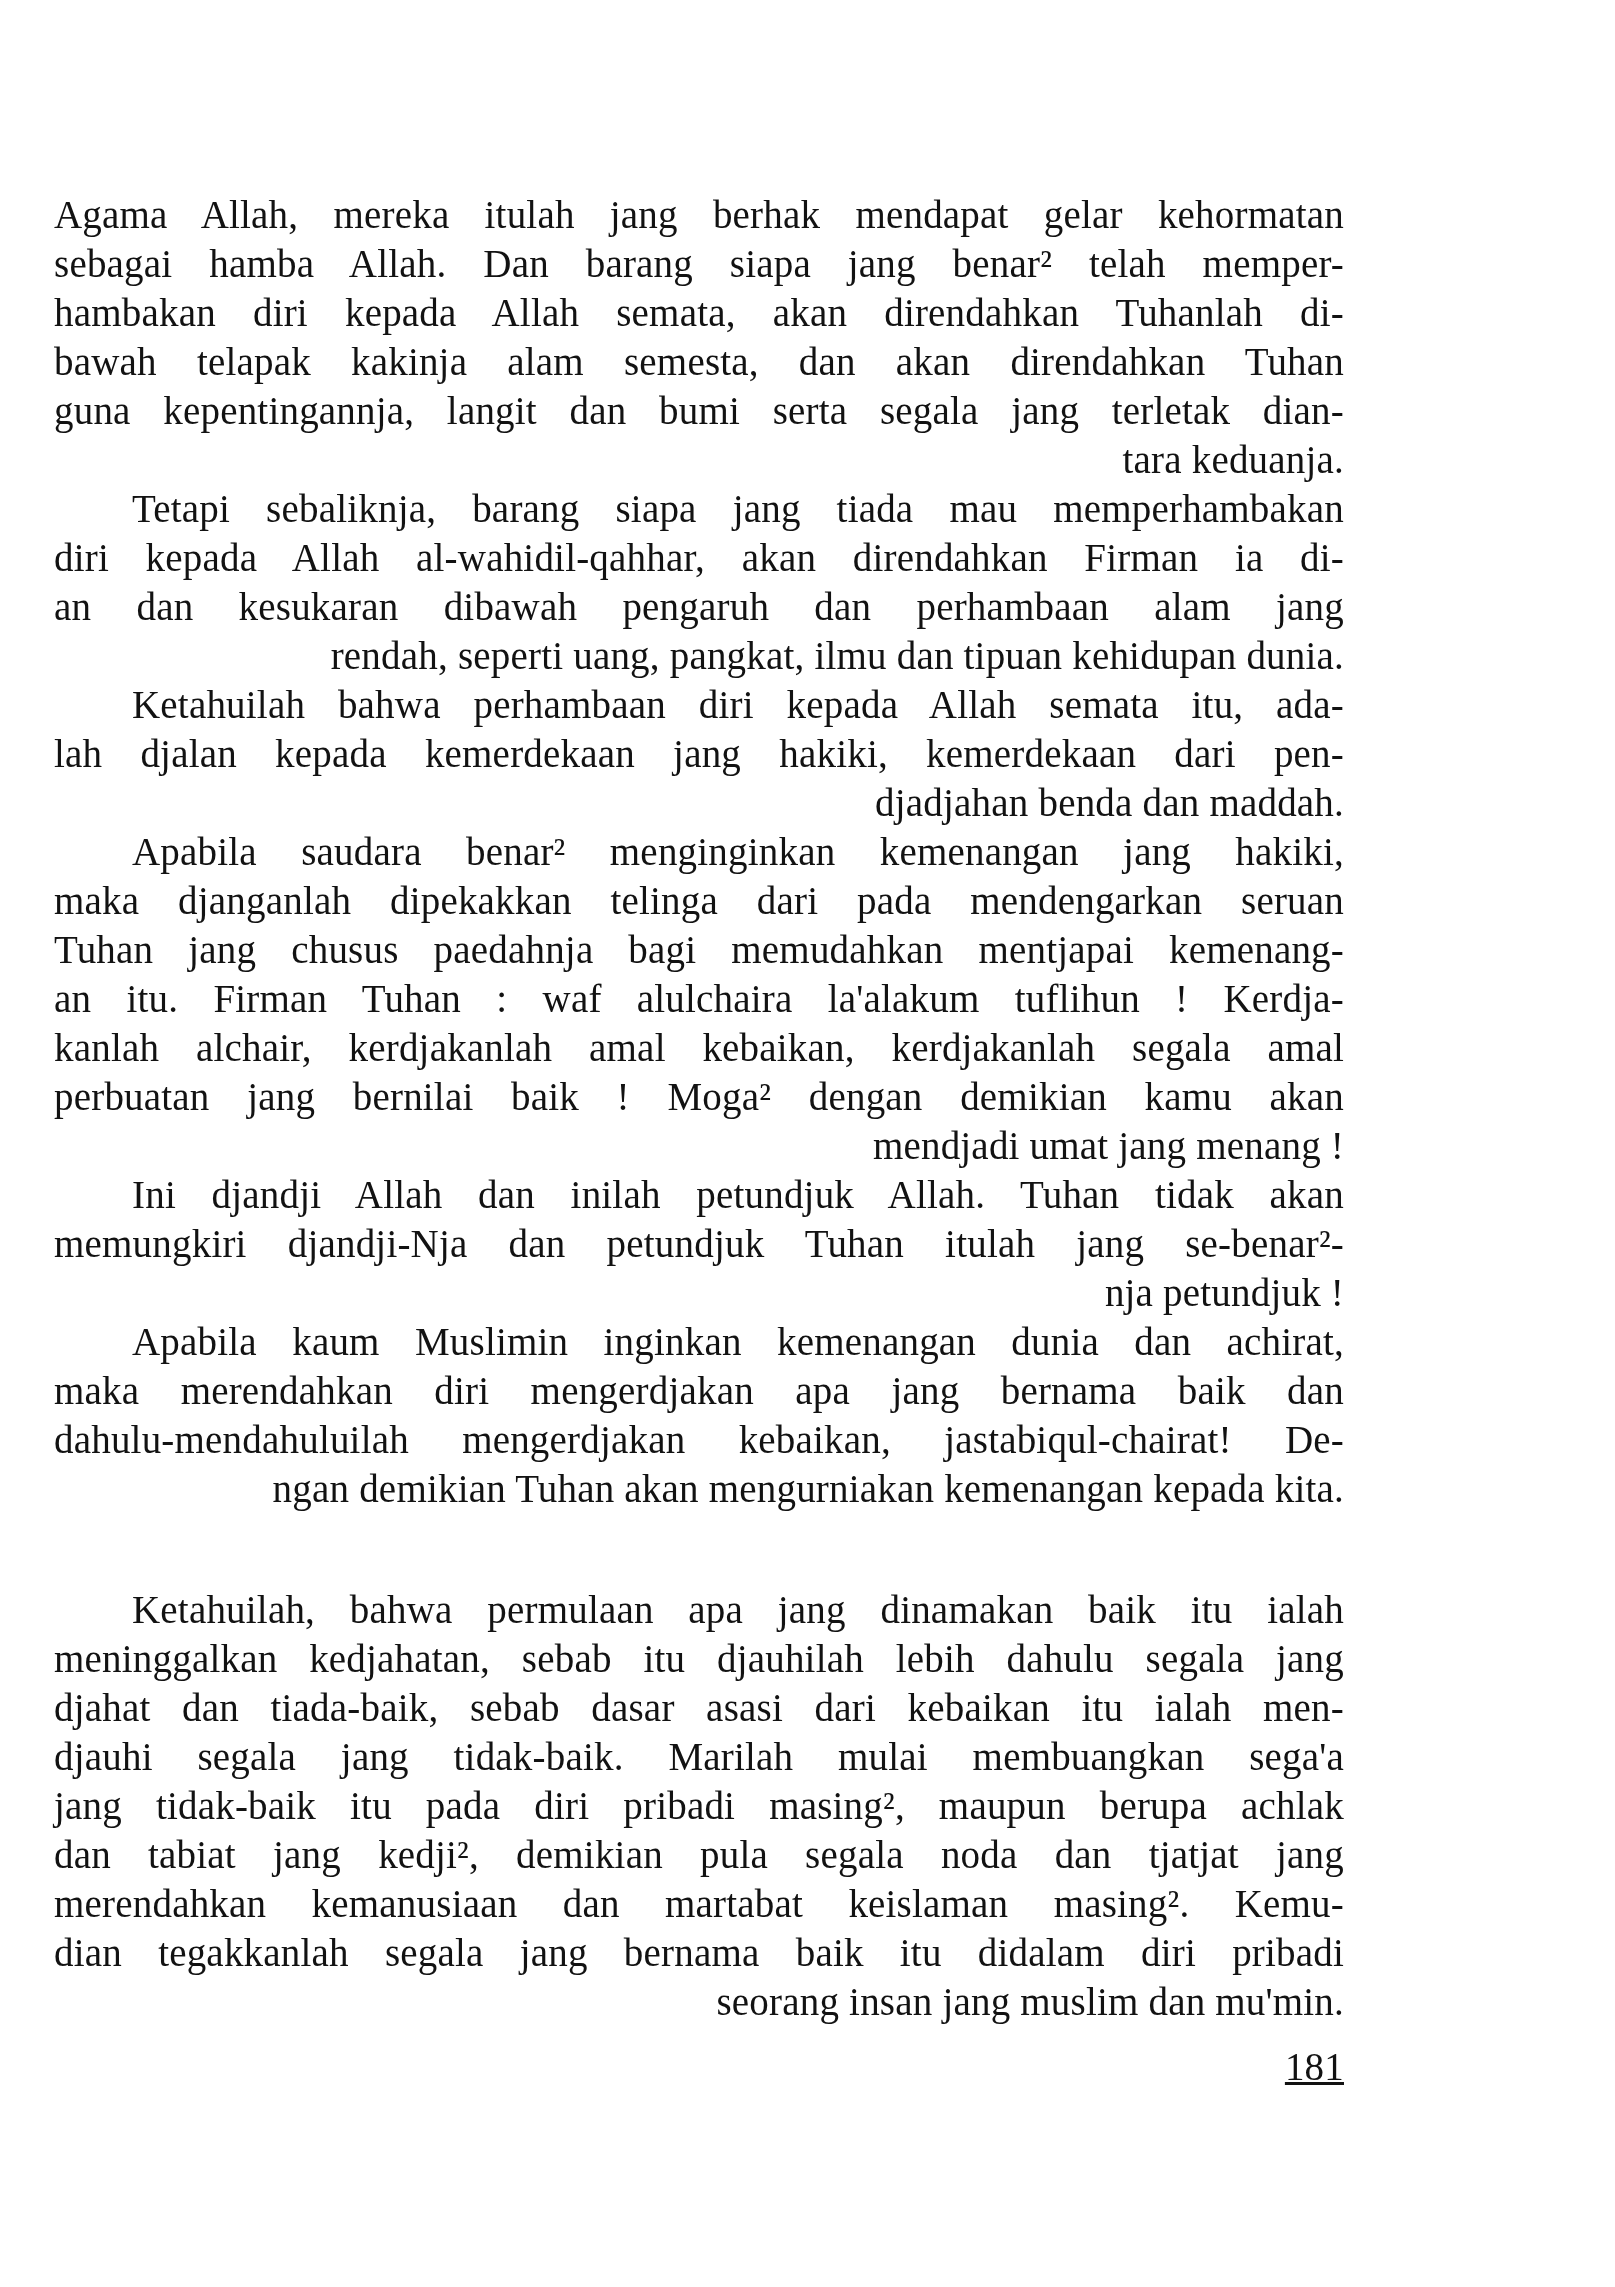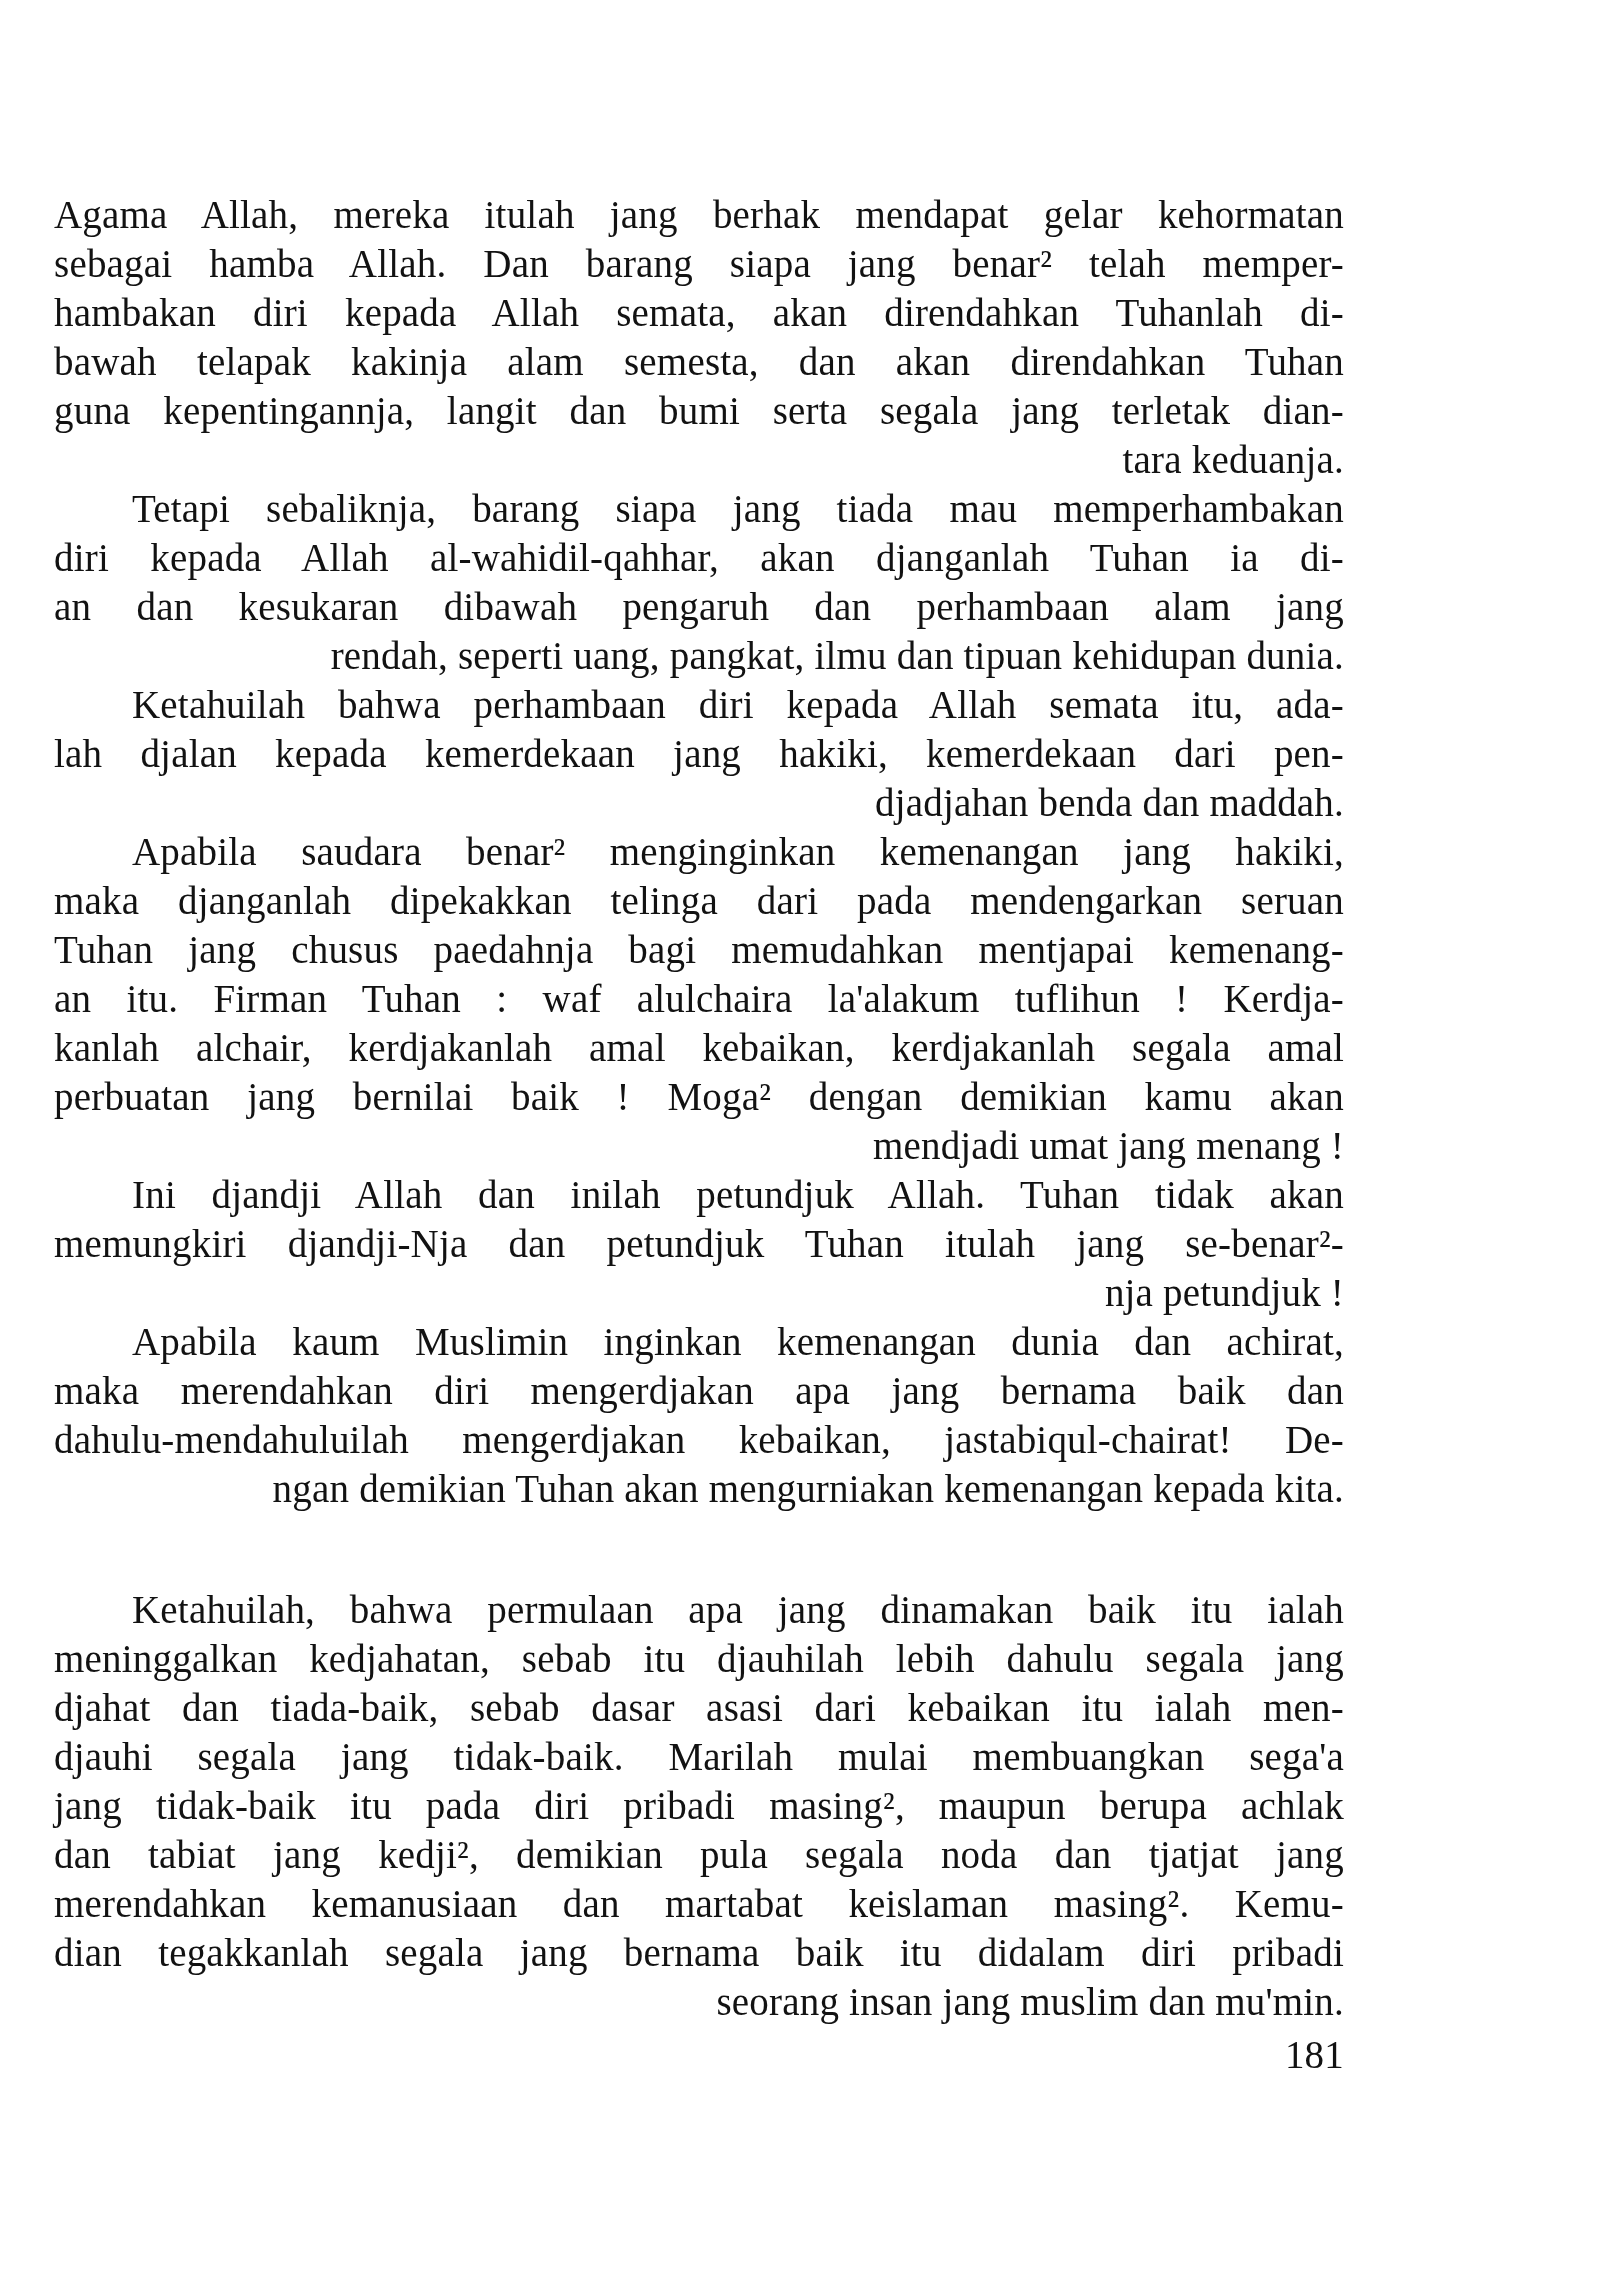--- a/index.html
+++ b/index.html
@@ -38,40 +38,41 @@
   .line.j {
     text-align: justify;
     text-align-last: justify;
   }
   .line.indent {
     text-indent: 78px;
   }
   .it {
   }
   .page-number {
-    margin-top: 4px;
+    margin-top: 16px;
+    text-decoration: underline;
   }
 </style>
 </head>
 <body>
 
 <div class="page">
   <div class="text-block">
 
     <div class="para">
         <div class="line j"><span>Agama Allah, mereka itulah jang berhak mendapat gelar kehormatan</span></div>
         <div class="line j"><span>sebagai </span><span class="it">hamba Allah.</span><span> Dan barang siapa jang benar² telah memper-</span></div>
         <div class="line j"><span>hambakan diri kepada Allah semata, akan direndahkan Tuhanlah di-</span></div>
         <div class="line j"><span>bawah telapak kakinja alam semesta, dan akan direndahkan Tuhan</span></div>
         <div class="line j"><span>guna kepentingannja, langit dan bumi serta segala jang terletak dian-</span></div>
         <div class="line"><span>tara keduanja.</span></div>
       </div>
       <div class="para">
         <div class="line j indent"><span>Tetapi sebaliknja, barang siapa jang tiada mau memperhambakan</span></div>
-        <div class="line j"><span>diri kepada Allah </span><span class="it">al-wahidil-qahhar,</span><span> akan djanganlah Tuhan ia di-</span></div>
+        <div class="line j"><span>diri kepada Allah </span><span class="it">al-wahidil-qahhar,</span><span> akan direndahkan Firman ia di-</span></div>
         <div class="line j"><span>an dan kesukaran dibawah pengaruh dan perhambaan alam jang</span></div>
         <div class="line"><span>rendah, seperti uang, pangkat, ilmu dan tipuan kehidupan dunia.</span></div>
       </div>
       <div class="para">
         <div class="line j indent"><span>Ketahuilah bahwa perhambaan diri kepada Allah semata itu, ada-</span></div>
         <div class="line j"><span>lah djalan kepada </span><span class="it">kemerdekaan jang hakiki,</span><span> kemerdekaan dari pen-</span></div>
         <div class="line"><span>djadjahan benda dan maddah.</span></div>
       </div>
       <div class="para">
         <div class="line j indent"><span>Apabila saudara benar² menginginkan kemenangan jang hakiki,</span></div>

